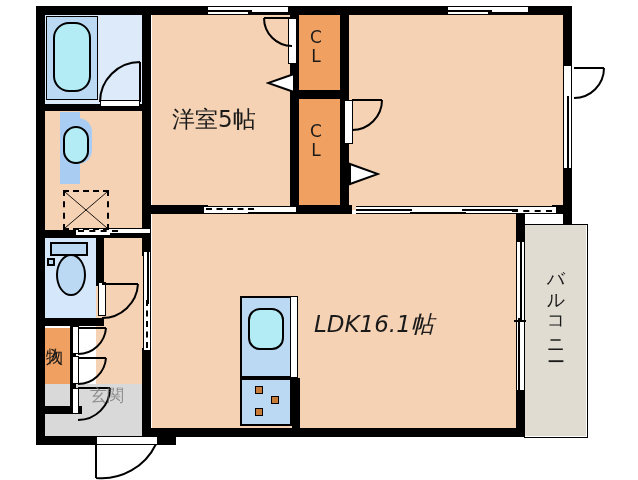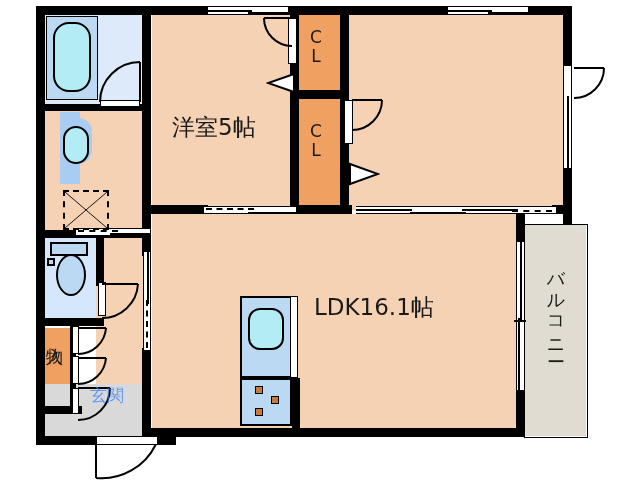--- a/index.html
+++ b/index.html
@@ -313,34 +313,34 @@
 
   <div class="abs kitchen-top" style="left:240px; top:296px; width:52px; height:82px;"></div>
   <div class="abs sink-bowl" style="left:248px; top:308px; width:36px; height:42px;"></div>
   <div class="abs white" style="left:290px; top:296px; width:8px; height:82px; border:1.5px solid #000;"></div>
   <div class="abs kitchen-bottom" style="left:240px; top:378px; width:52px; height:48px;"></div>
   <div class="abs burner" style="left:255px; top:386px; width:8px; height:8px;"></div>
   <div class="abs burner" style="left:271px; top:396px; width:8px; height:8px;"></div>
   <div class="abs burner" style="left:255px; top:408px; width:8px; height:8px;"></div>
   <div class="abs wall" style="left:292px; top:378px; width:8px; height:50px;"></div>
 
-  <div class="label label-room" style="left:172px; top:112px;">洋室5帖</div>
-
-
-  <div class="label label-ldk" style="left:314px; top:292px;">LDK16.1帖</div>
+  <div class="label label-room" style="left:172px; top:104px;">洋室5帖</div>
+
+
+  <div class="label label-ldk" style="left:314px; top:309px;font-style:italic;">LDK16.1帖</div>
 
   <div class="label label-cl" style="left:310px; top:28px;">
     <span>C<br>L</span>
   </div>
 
   <div class="label label-cl" style="left:310px; top:122px;">
     <span>C<br>L</span>
   </div>
 
   <div class="label label-mono-v" style="left:46px; top:334px;">物入</div>
 
   <div class="label label-vert" style="left:544px; top:258px;">バルコニー</div>
 
-  <div class="label" style="left:90px; top:384px; font-size:17px; color:#3b82f6; opacity:0.75;">
+  <div class="label" style="left:90px; top:384px; font-size:17px; color:#737373; opacity:0.75;">
     <span>玄関</span>
   </div>
 
 </div>
 
 </body></html>

